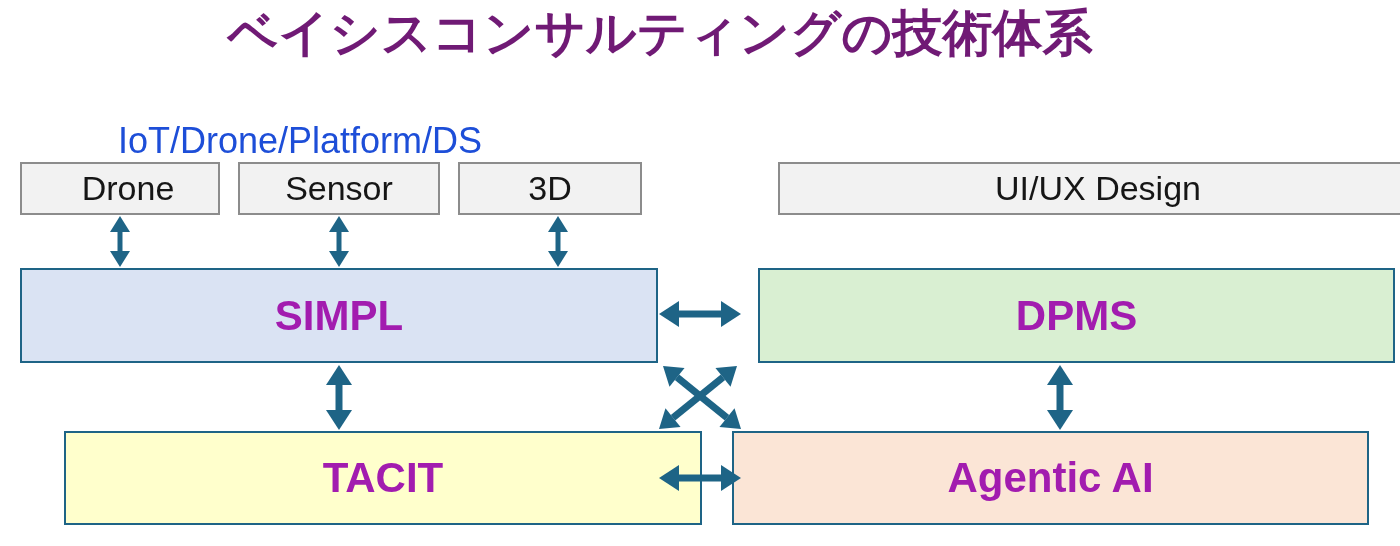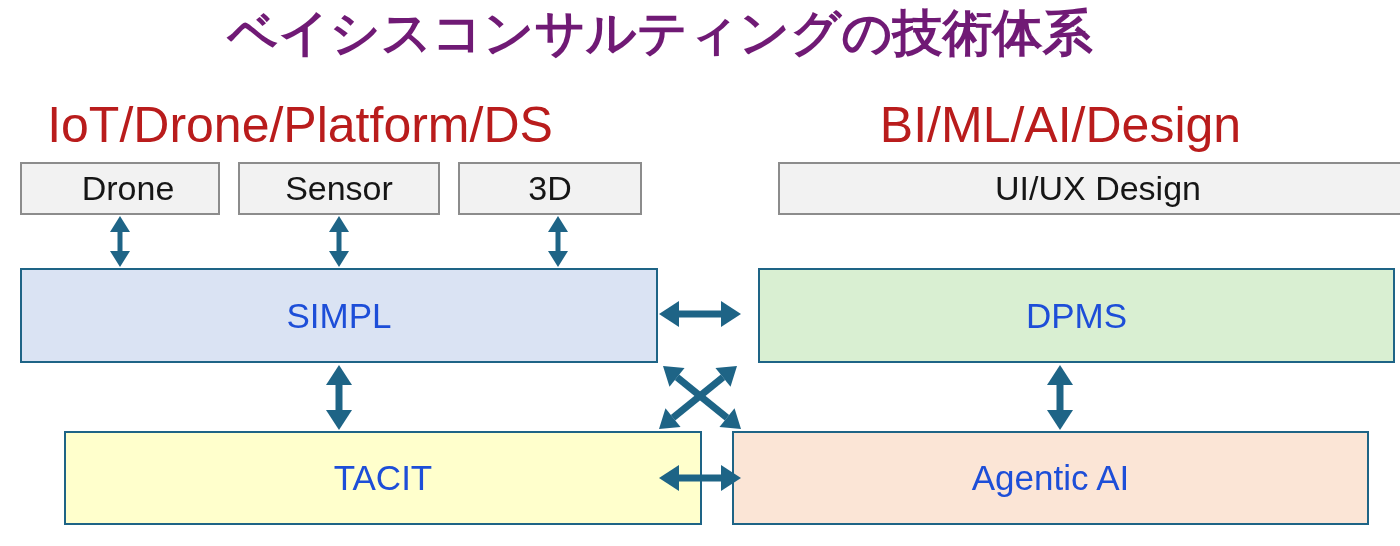--- a/index.html
+++ b/index.html
@@ -26,27 +26,27 @@
     width:1320px;
     text-align:center;
     font-size:50px;
     font-weight:bold;
     color:#701a75;
     letter-spacing:0px;
     white-space:nowrap;
   }
   .group-label{
     position:absolute;
-    top:100px;
+    top:116px;
     height:50px;
     line-height:50px;
     text-align:center;
-    font-size:50px;
+    font-size:36px;
     font-weight:400;
-    color:#b91c1c;
+    color:#1d4ed8;
     white-space:nowrap;
   }
   .group-label.left{left:20px;width:560px;}
   .group-label.right{left:742px;width:637px;}
   .module{
     position:absolute;
     top:162px;
     height:53px;
     background:var(--module-fill);
     border:2px solid var(--module-border);
@@ -60,23 +60,23 @@
   .module.drone{left:20px;width:200px;padding-left:16px;}
   .module.sensor{left:238px;width:202px;}
   .module.threed{left:458px;width:184px;}
   .module.uiux{left:778px;width:640px;}
   .platform{
     position:absolute;
     border:2.5px solid var(--platform-border);
     display:flex;
     align-items:center;
     justify-content:center;
-    font-size:35px;
-    font-weight:400;
-    color:#1d4ed8;
+    font-size:42px;
+    font-weight:700;
+    color:#a21caf;
     white-space:nowrap;
   }
   .platform.simpl{left:20px;top:268px;width:638px;height:95px;}
   .platform.dpms{left:742px;top:268px;width:637px;height:95px;}
   .platform.tacit{left:20px;top:431px;width:638px;height:94px;margin-left:44px;}
   .platform.agentic{left:732px;top:431px;width:637px;height:94px;}
   svg.arrows{
     position:absolute;
     left:0;top:0;
     width:1400px;height:546px;
@@ -84,21 +84,20 @@
   }
 </style>
 </head>
 <body>
 
 <div class="canvas">
 
   <div class="title">ベイシスコンサルティングの技術体系</div>
 
   <div class="group-label left">IoT/Drone/Platform/DS</div>
-  <div class="group-label right">BI/ML/AI/Design</div>
 
   <div class="module drone">Drone</div>
   <div class="module sensor">Sensor</div>
   <div class="module threed">3D</div>
   <div class="module uiux">UI/UX Design</div>
 
   <div class="platform simpl" style="background-color: rgb(218, 227, 243);">SIMPL</div>
   <div class="platform dpms" style="background-color: rgb(217, 239, 210); margin-left: 16px;">DPMS</div>
   <div class="platform tacit" style="background-color: rgb(255, 255, 204);">TACIT</div>
   <div class="platform agentic" style="background-color: rgb(251, 229, 214);">Agentic AI</div>

